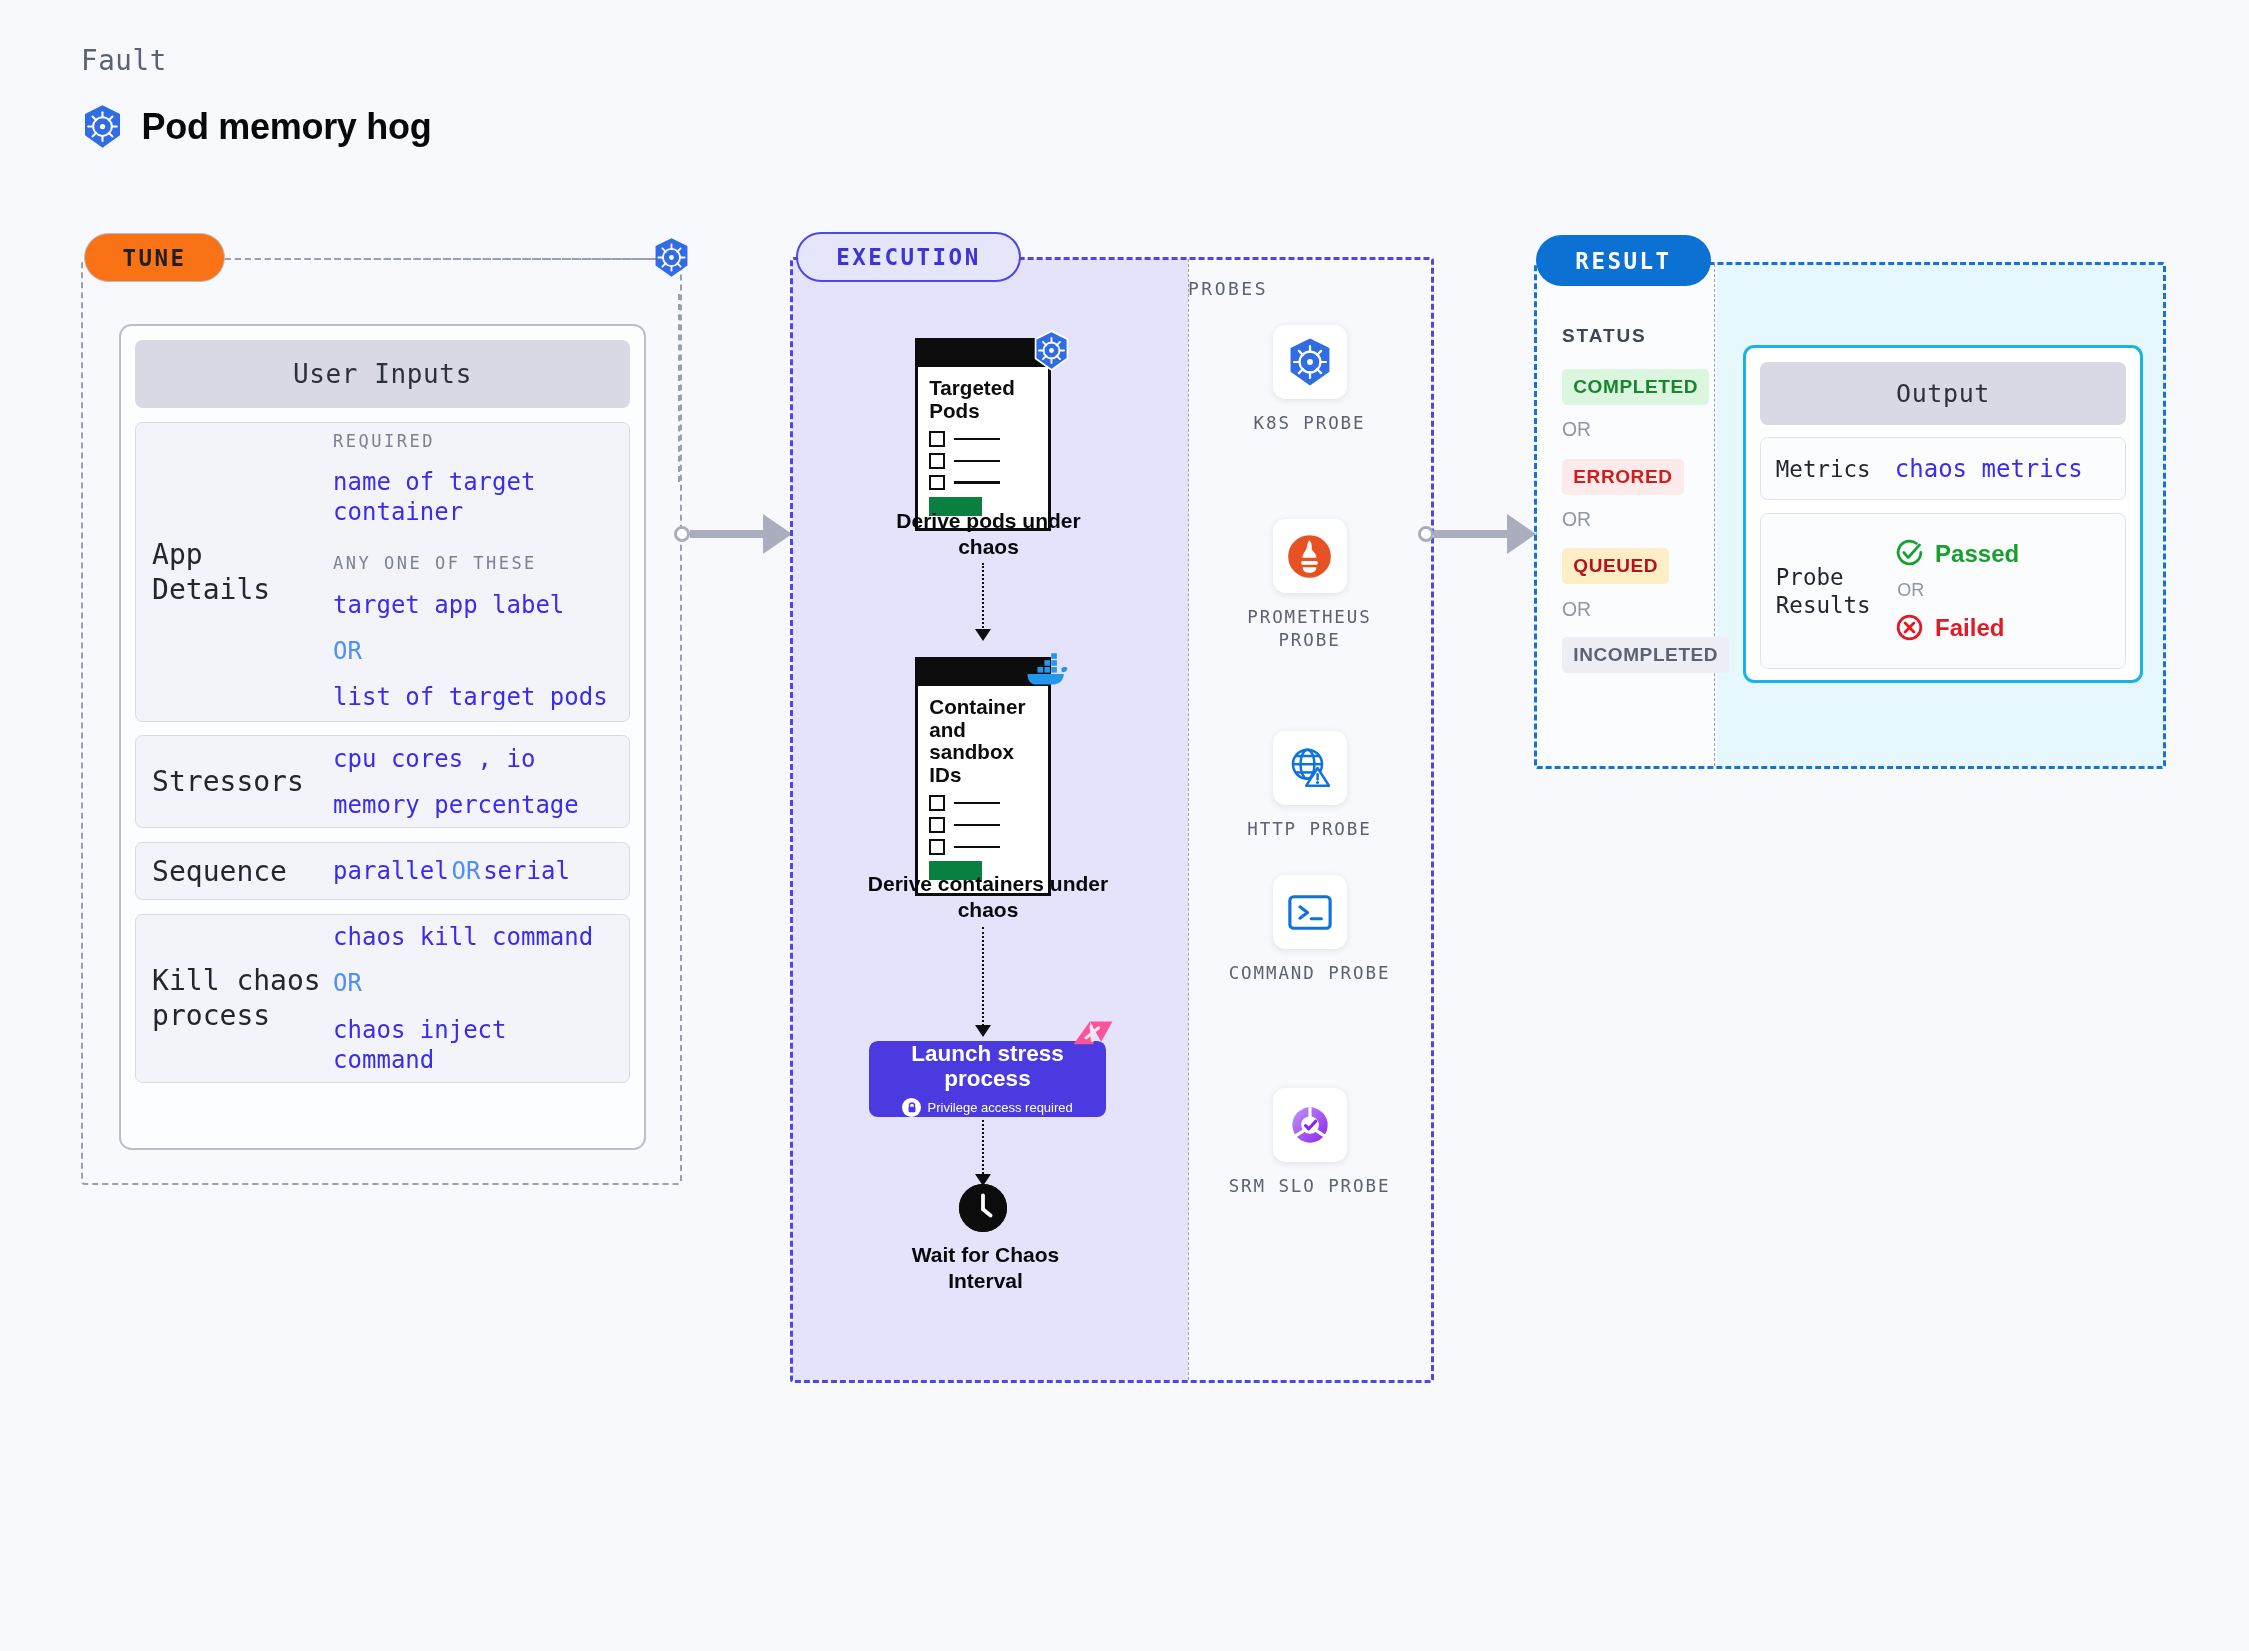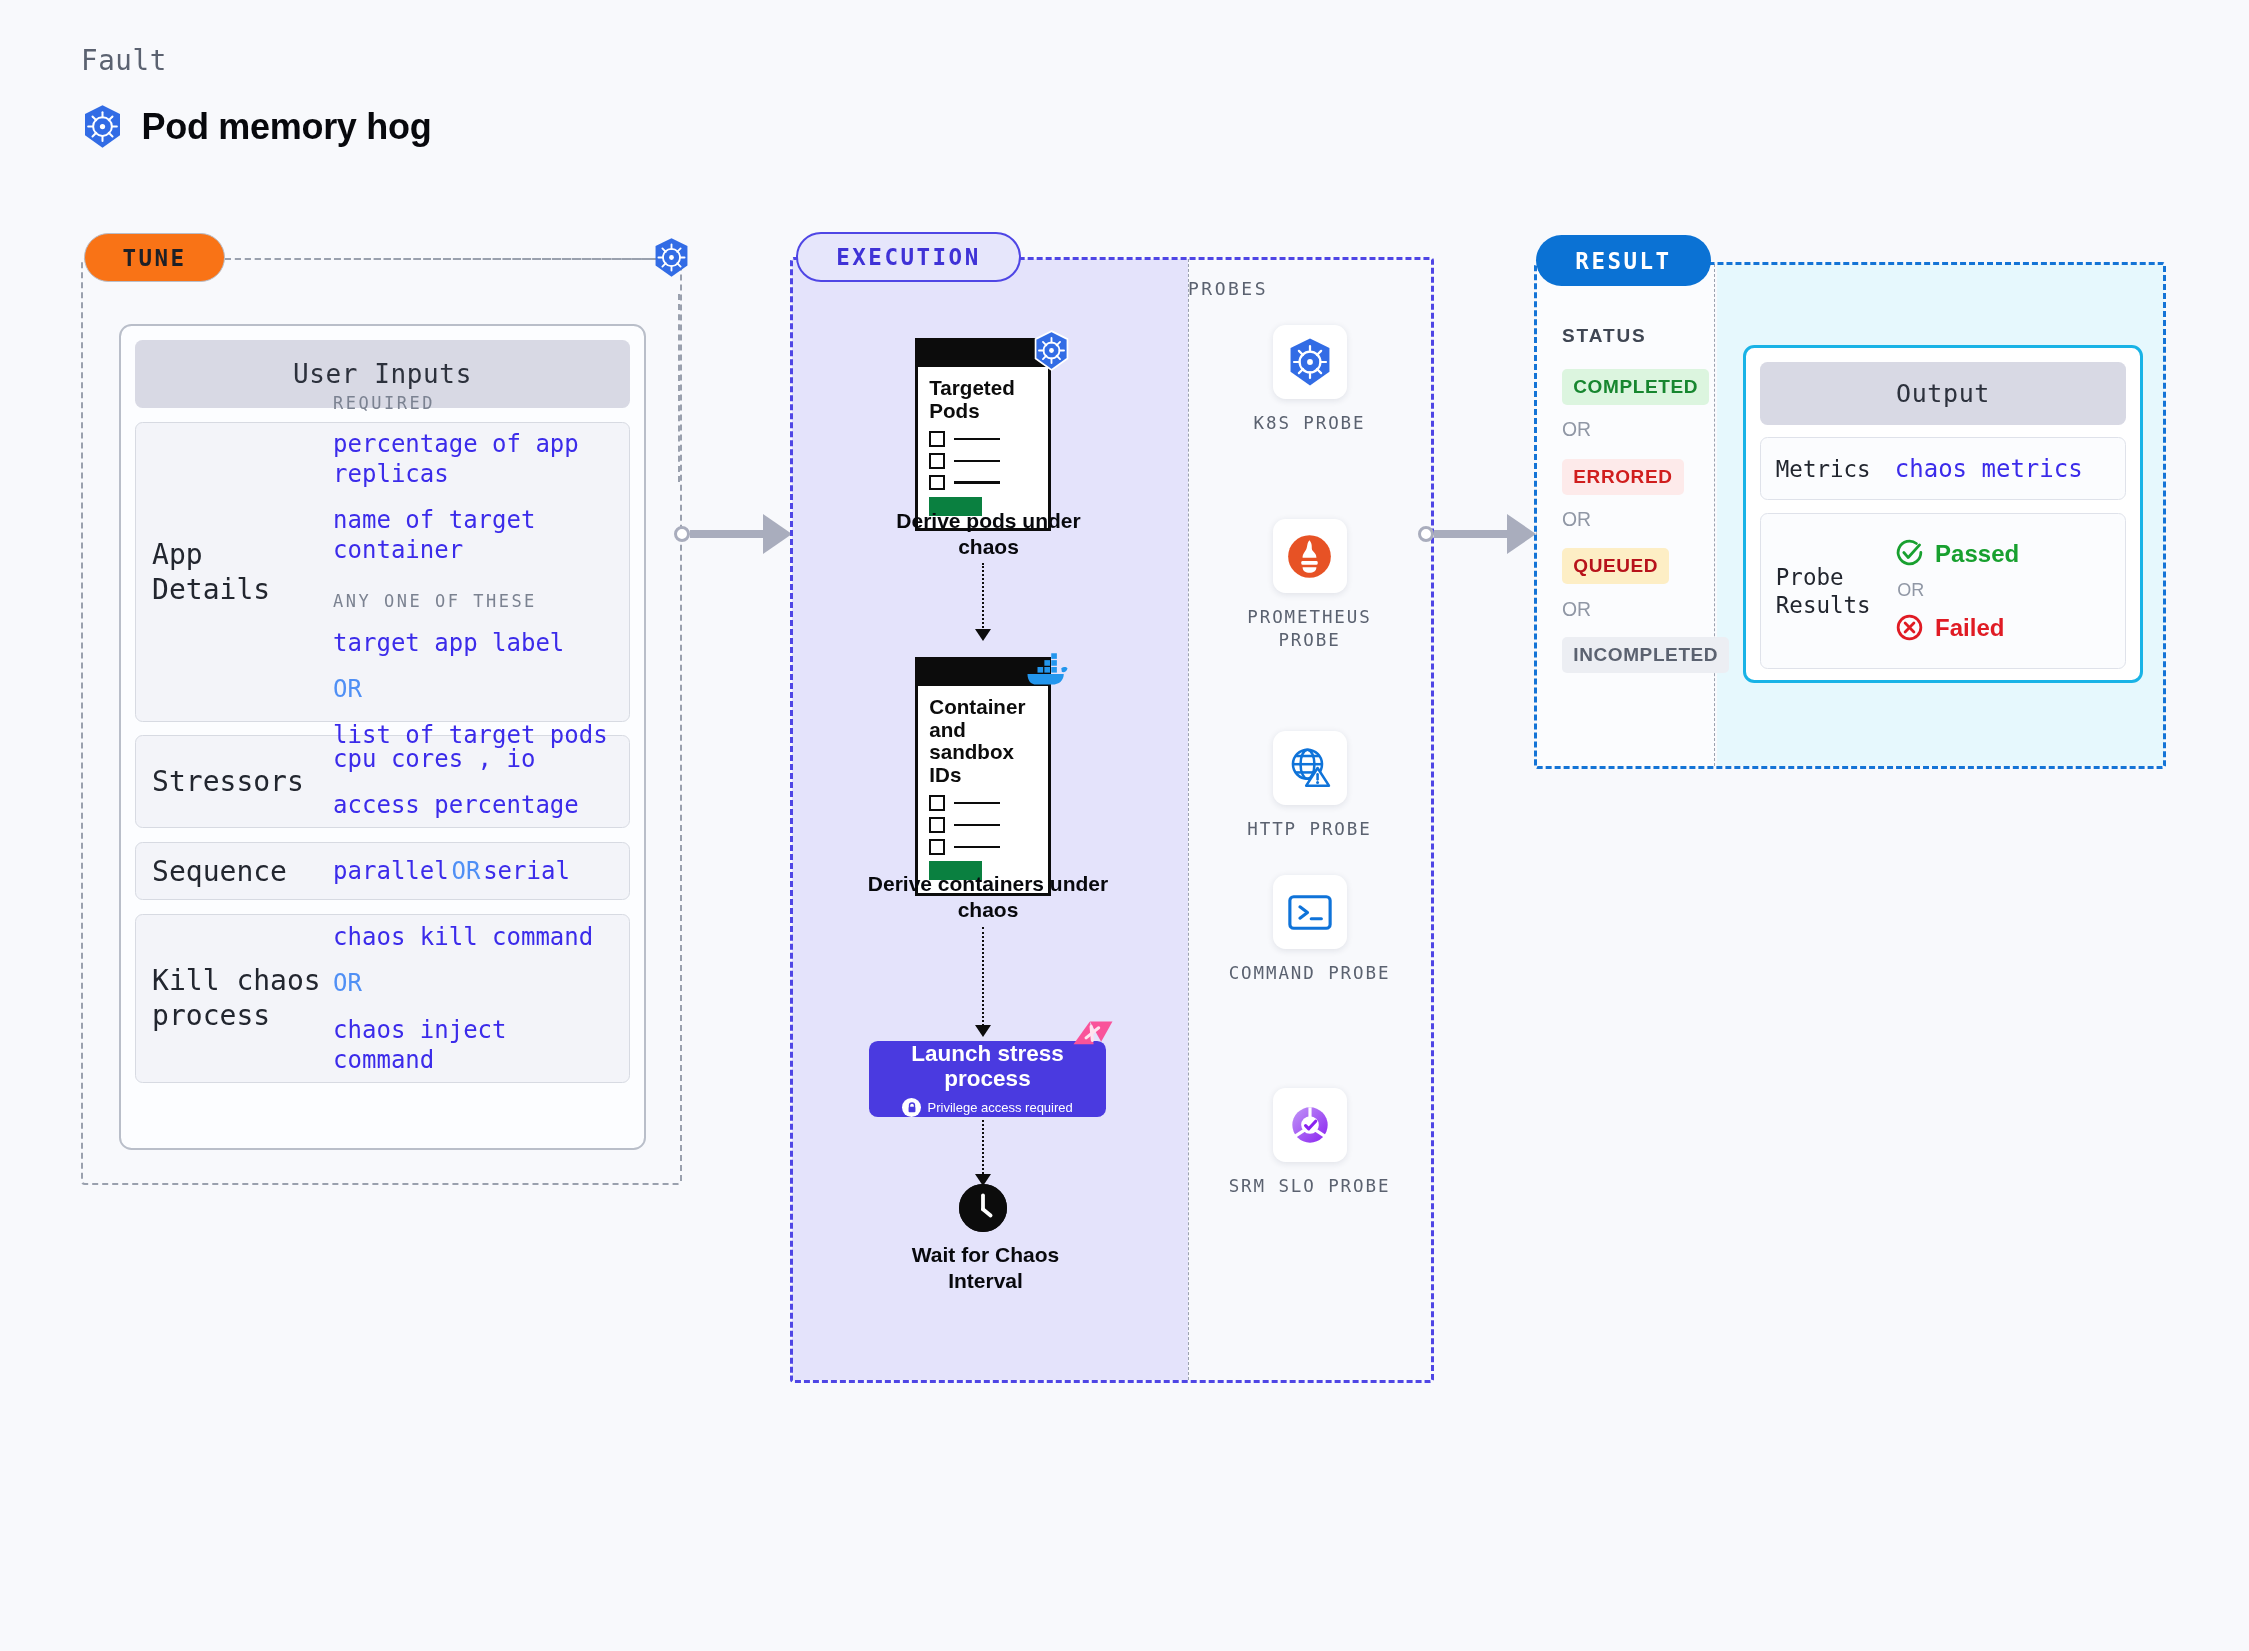--- a/index.html
+++ b/index.html
@@ -443,34 +443,33 @@
   </svg>
 </div>
 
 <div id="user-inputs-card">
   <div class="card-title">User Inputs</div>
 
   <div class="field-block" style="height:300px; align-items:center;">
     <div class="field-label">App Details</div>
     <div class="field-values">
       <div class="hint">REQUIRED</div>
-      <div class="val">percentage of app replicas</div>
       <div class="val">name of target container</div>
       <div class="hint" style="margin-top:26px;">ANY ONE OF THESE</div>
       <div class="val">target app label</div>
       <div class="val or-lite">OR</div>
       <div class="val">list of target pods</div>
     </div>
   </div>
 
   <div class="field-block" style="height:93px;">
     <div class="field-label">Stressors</div>
     <div class="field-values">
       <div class="val">cpu cores  , io</div>
-      <div class="val">access percentage</div>
+      <div class="val">memory percentage</div>
     </div>
   </div>
 
   <div class="field-block" style="height:58px;">
     <div class="field-label">Sequence</div>
     <div class="field-values inline-row">
       <span class="val" style="display:inline;">parallel</span>
       <span class="val or-lite" style="display:inline;">OR</span>
       <span class="val" style="display:inline;">serial</span>
     </div>

